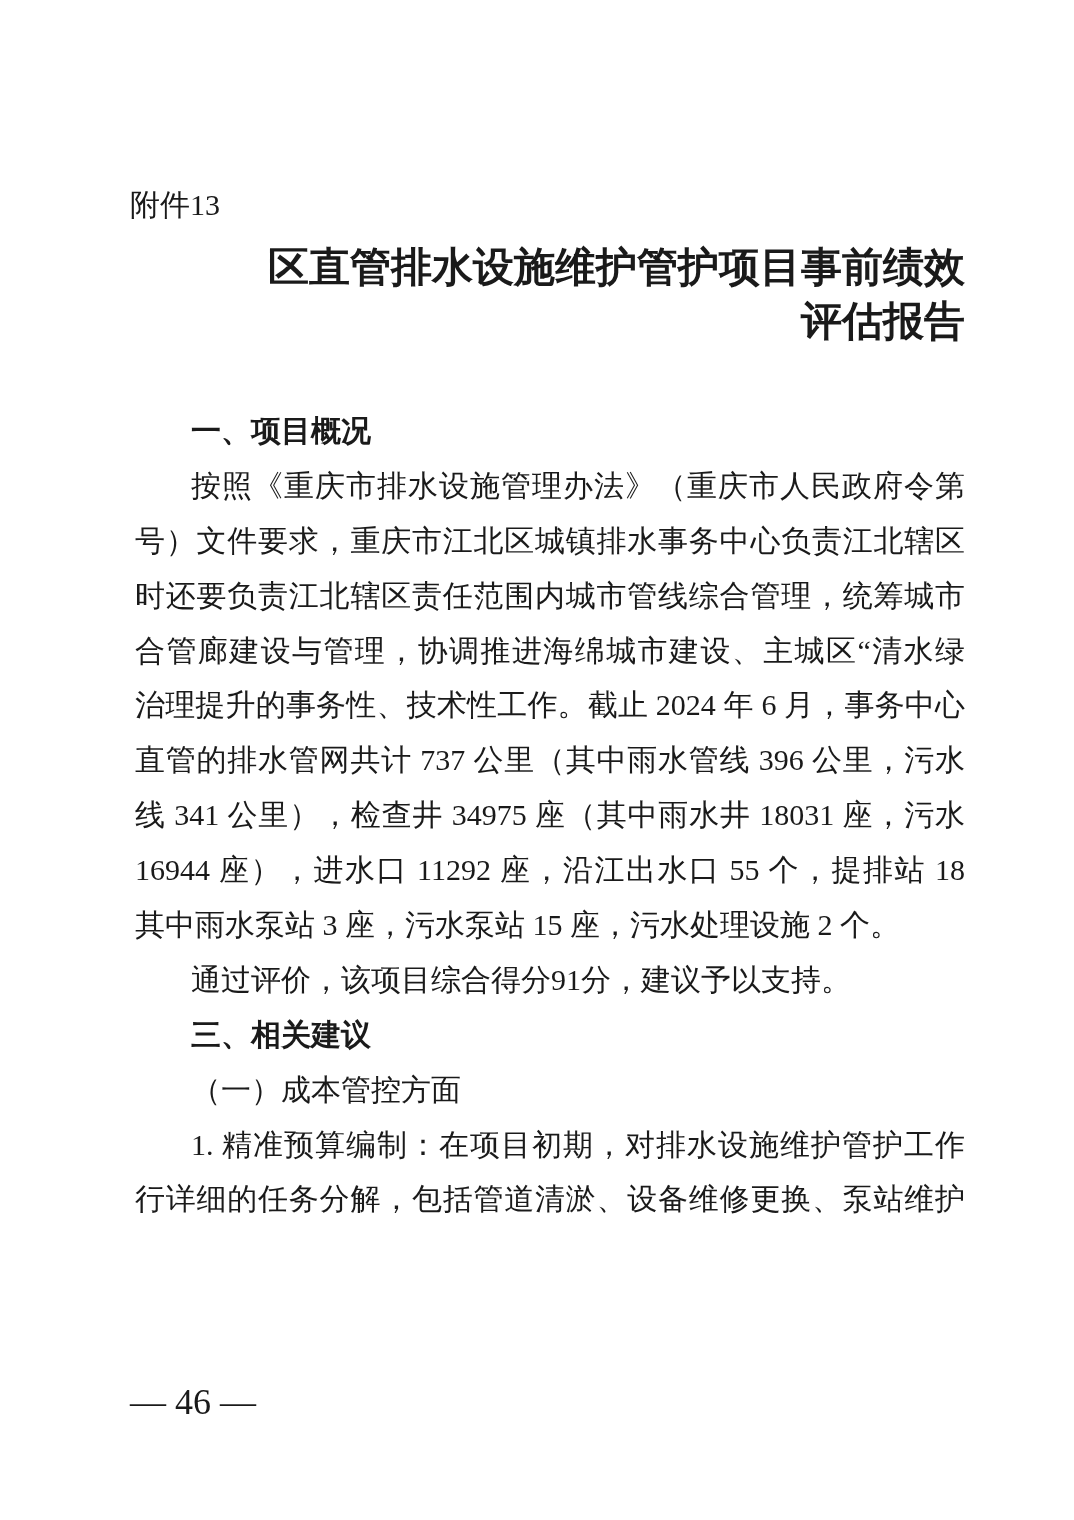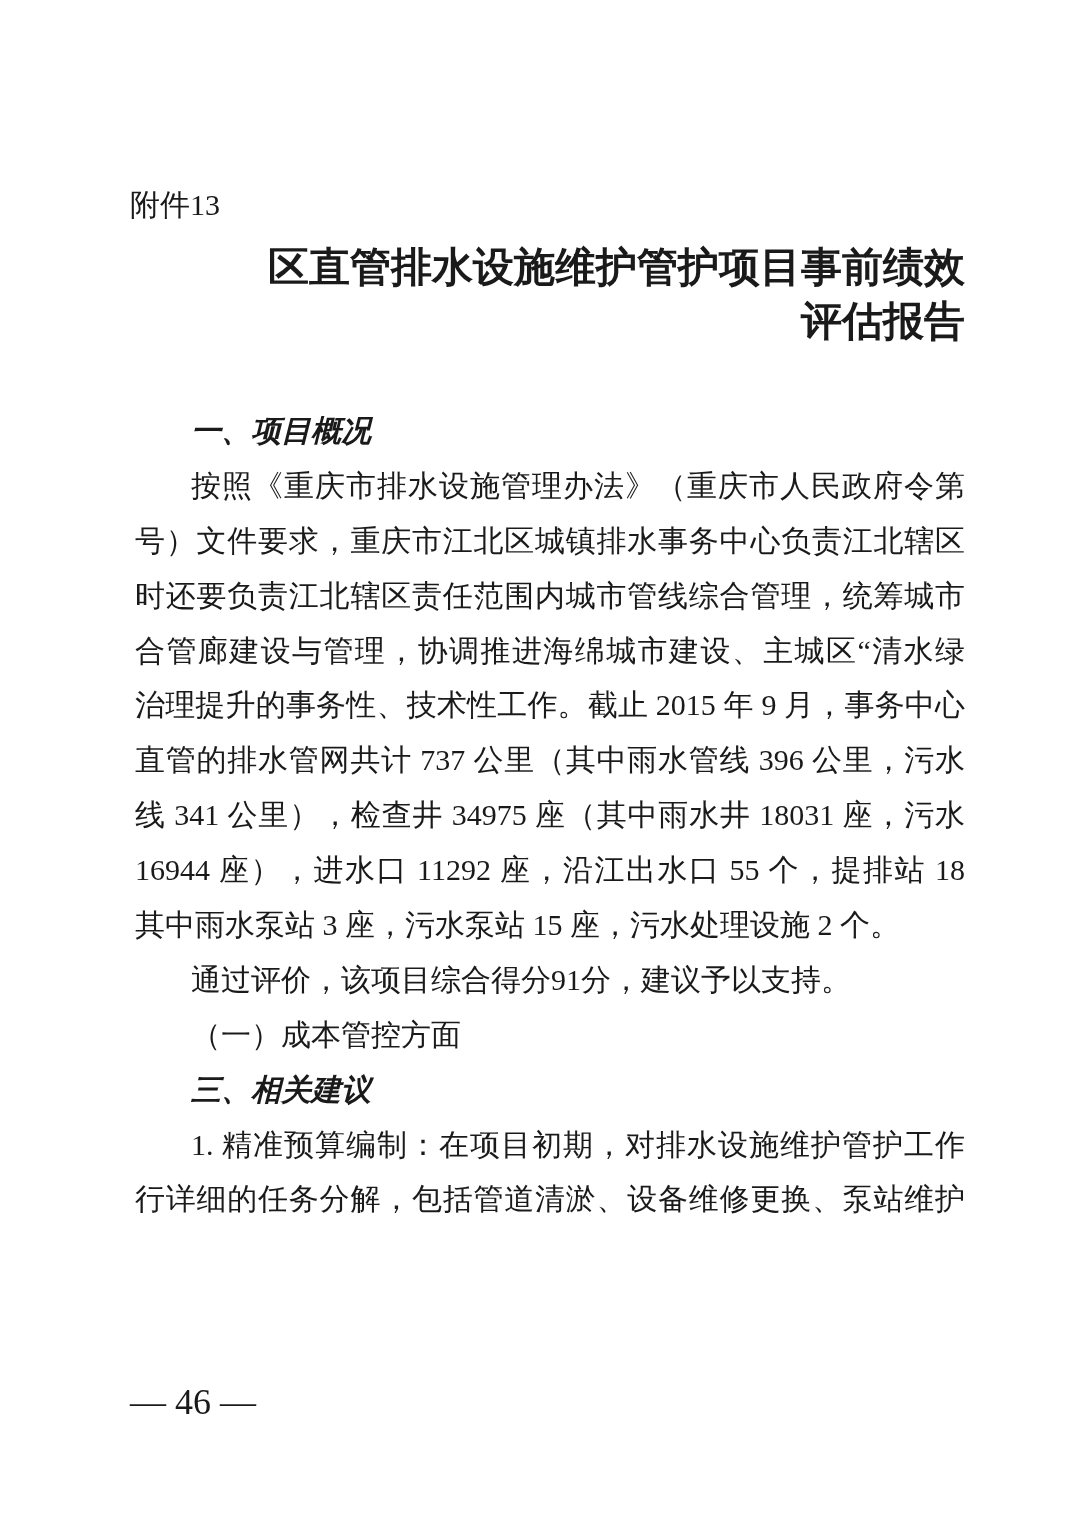--- a/index.html
+++ b/index.html
@@ -55,21 +55,20 @@
   }
   .line.indent{ text-indent:56px; }
   .line.justify{
     text-align:justify;
     text-align-last:justify;
   }
   .line.heading{
     font-family:"Liberation Sans", sans-serif;
     font-weight:700;
     font-size:30px;
-    font-style:italic;
   }
   .line.body{
     font-family:"Liberation Serif", serif;
   }
   .line.kaiti{
     font-family:"Liberation Serif", serif;
     font-size:30px;
   }
   .page-number{
     position:absolute;
@@ -90,26 +89,26 @@
     <div>区直管排水设施维护管护项目事前绩效</div>
     <div>评估报告</div>
   </div>
 
   <div class="content" id="content">
       <div class="line heading indent">一、项目概况</div>
       <div class="line body indent justify">按照《重庆市排水设施管理办法》（重庆市人民政府令第 81</div>
       <div class="line body justify">号）文件要求，重庆市江北区城镇排水事务中心负责江北辖区责</div>
       <div class="line body justify">时还要负责江北辖区责任范围内城市管线综合管理，统筹城市综</div>
       <div class="line body justify">合管廊建设与管理，协调推进海绵城市建设、主城区“清水绿岸”</div>
-      <div class="line body justify">治理提升的事务性、技术性工作。截止 2015 年 9 月，事务中心</div>
+      <div class="line body justify">治理提升的事务性、技术性工作。截止 2024 年 6 月，事务中心</div>
       <div class="line body justify">直管的排水管网共计 737 公里（其中雨水管线 396 公里，污水管</div>
       <div class="line body justify">线 341 公里），检查井 34975 座（其中雨水井 18031 座，污水井</div>
       <div class="line body justify">16944 座），进水口 11292 座，沿江出水口 55 个，提排站 18 座，</div>
       <div class="line body">其中雨水泵站 3 座，污水泵站 15 座，污水处理设施 2 个。</div>
       <div class="line body indent">通过评价，该项目综合得分91分，建议予以支持。</div>
+      <div class="line heading indent">三、相关建议</div>
       <div class="line kaiti indent">（一）成本管控方面</div>
-      <div class="line heading indent">三、相关建议</div>
       <div class="line body indent justify">1. 精准预算编制：在项目初期，对排水设施维护管护工作进</div>
       <div class="line body justify">行详细的任务分解，包括管道清淤、设备维修更换、泵站维护等</div>
     </div>
 
   <div class="page-number">— 46 —</div>
 </div>
 
 </body></html>

